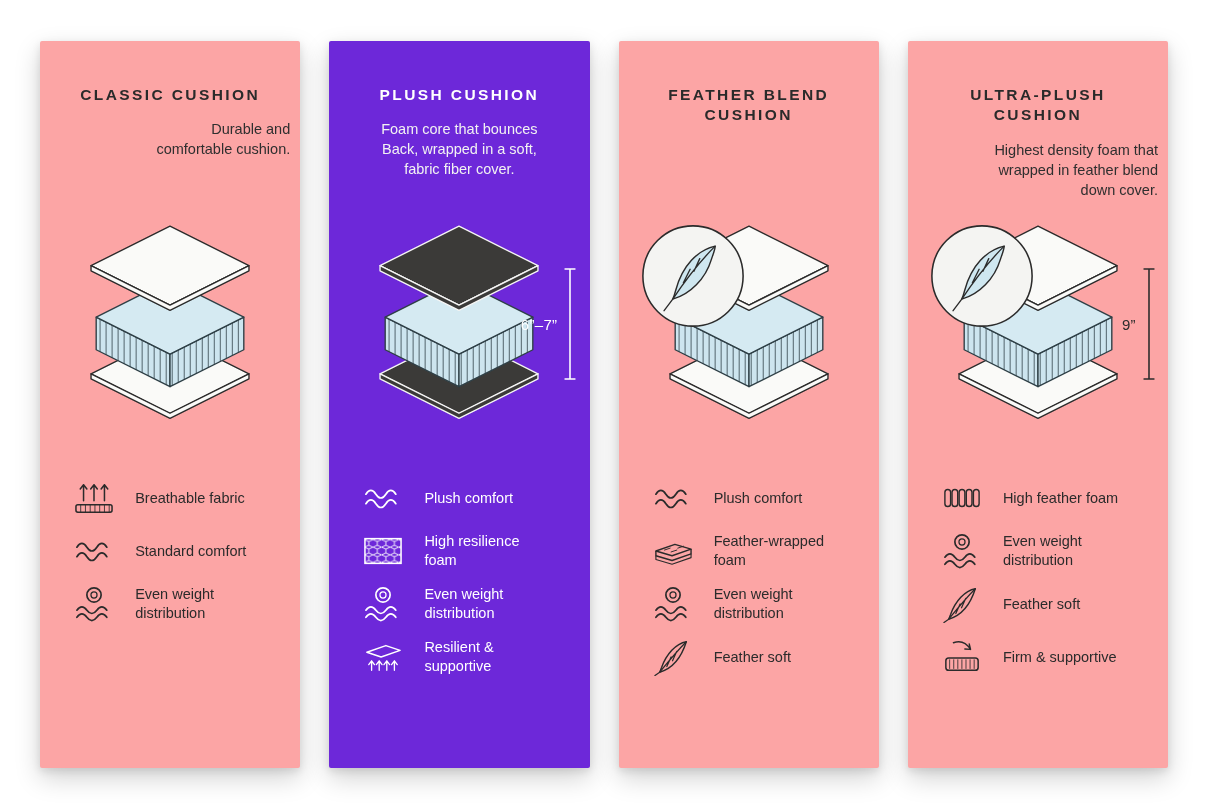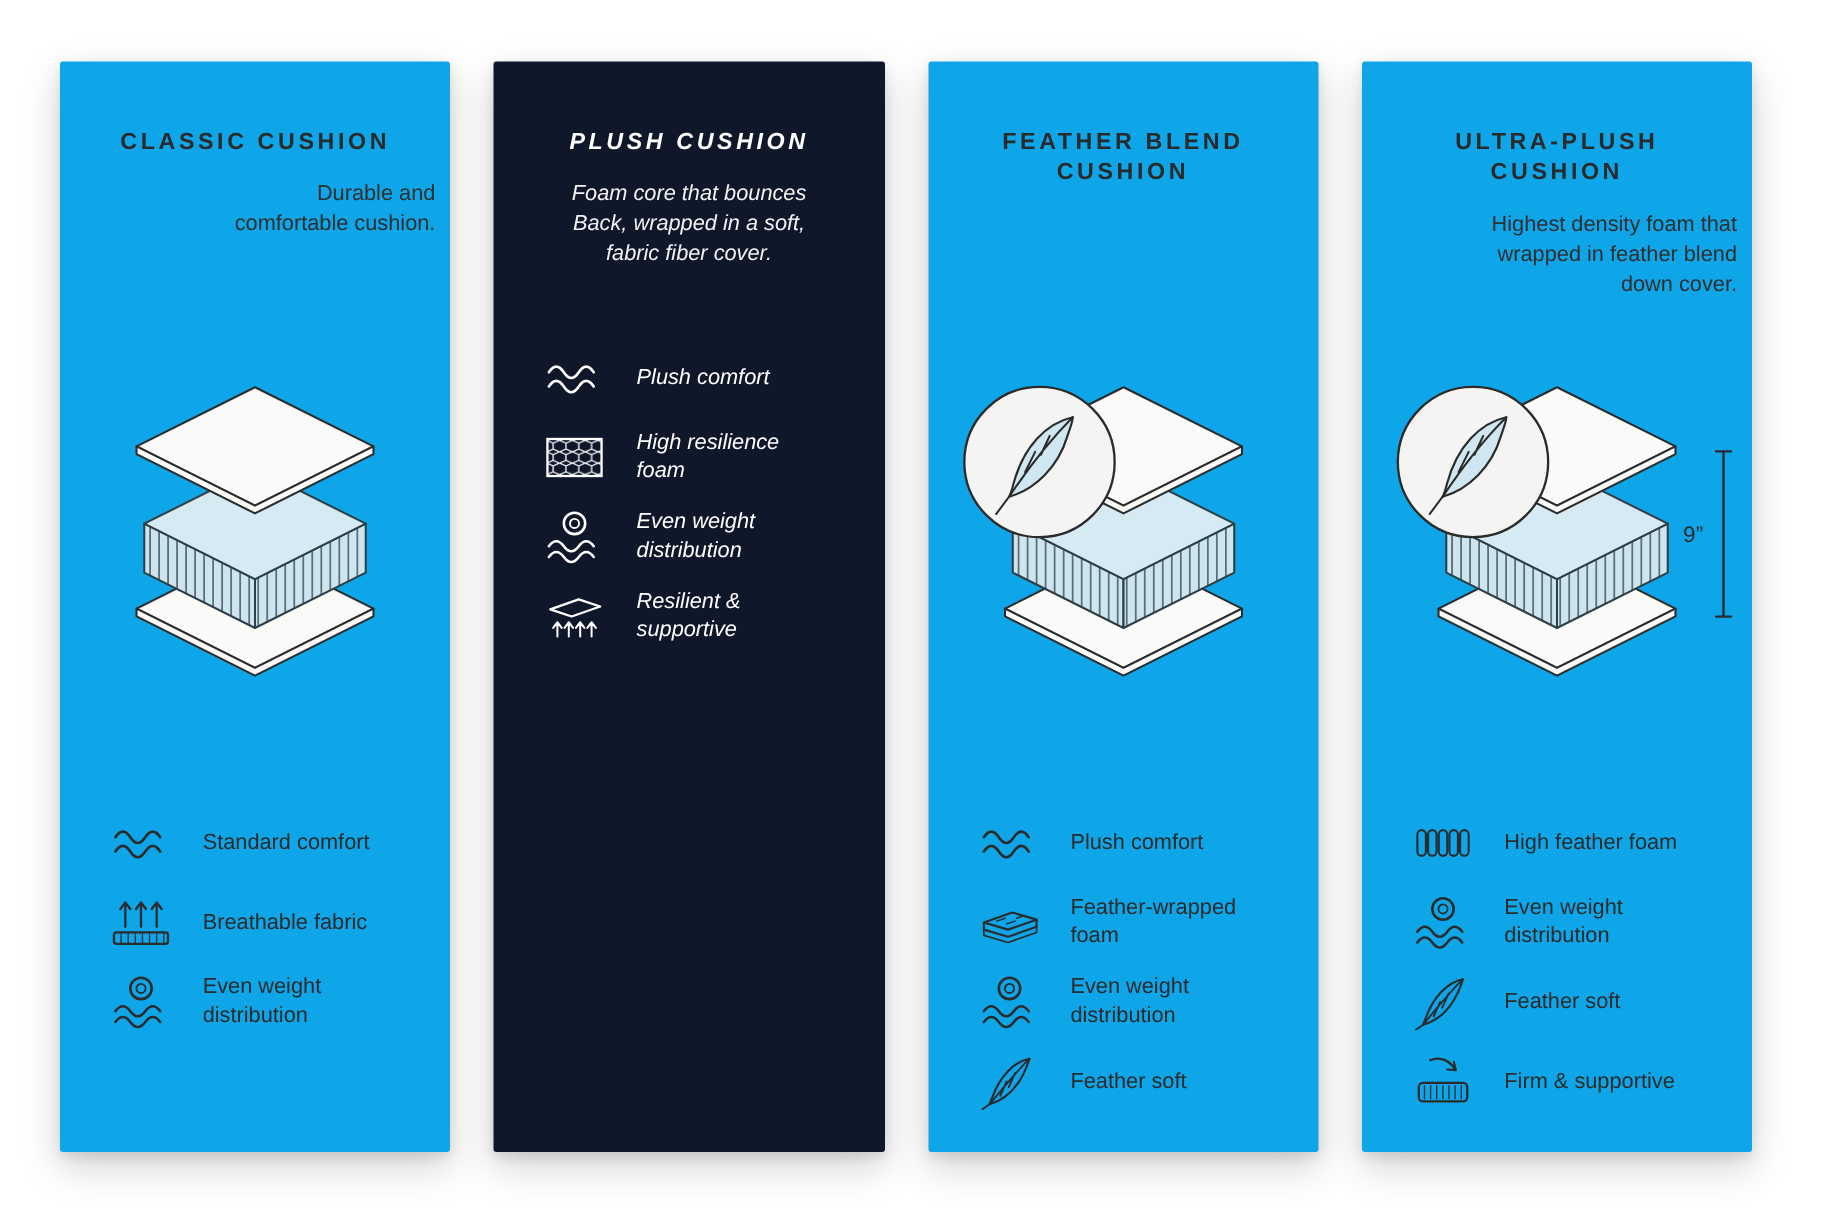--- a/index.html
+++ b/index.html
@@ -10,22 +10,22 @@
   .page { position:relative; width:1214px; height:810px; }
   .cards {
     position:absolute; left:40px; top:41px; width:1128px; height:727px;
     display:flex; gap:29px;
   }
   .card {
     flex:1 1 0; border-radius:2px; position:relative;
     box-shadow:0 10px 26px rgba(0,0,0,0.18), 0 3px 8px rgba(0,0,0,0.10);
     display:flex; flex-direction:column; box-sizing:border-box;
   }
-  .card.light { background:#0ea5e9; color:#2b2b2b;gap:32px; }
-  .card.dark  { background:#0f172a; color:#ffffff;font-style:italic; }
+  .card.light { background:#fca5a5; color:#2b2b2b; }
+  .card.dark  { background:#6d28d9; color:#ffffff; }
 
   .card-head { height:158px; padding:44px 10px 0; box-sizing:border-box; text-align:center; }
   .title {
     margin:0; font-size:15.5px; font-weight:700; letter-spacing:2.4px;
     line-height:1.32; white-space:pre-line; text-transform:uppercase;
   }
   .card.light .title { color:#2a2a2a; }
   .card.dark  .title { color:#ffffff; }
   .desc {
     margin:14px auto 0; font-size:14.5px; line-height:1.38; white-space:pre-line;
@@ -159,52 +159,63 @@
       </header>
       <div class="illus-wrap">
         <svg class="cushion" viewBox="0 0 240 232">
             <use href="#sym-cushion"></use>
           </svg>
       </div>
       <ul class="features">
         <li class="feature">
           <span class="f-icon">
               <svg viewBox="0 0 48 40">
+                <use href="#i-breathable"></use>
+              </svg>
+            </span>
+          <span class="f-label">Breathable fabric</span>
+        </li>
+        <li class="feature">
+          <span class="f-icon">
+              <svg viewBox="0 0 48 40">
                 <use href="#i-waves"></use>
               </svg>
             </span>
           <span class="f-label">Standard comfort</span>
-        </li>
-        <li class="feature">
-          <span class="f-icon">
-              <svg viewBox="0 0 48 40">
-                <use href="#i-breathable"></use>
-              </svg>
-            </span>
-          <span class="f-label">Breathable fabric</span>
         </li>
         <li class="feature">
           <span class="f-icon">
               <svg viewBox="0 0 48 40">
                 <use href="#i-even-weight"></use>
               </svg>
             </span>
           <span class="f-label">Even weight
 distribution</span>
         </li>
       </ul>
     </section>
 
     <section class="card dark">
       <header class="card-head">
         <h2 class="title">PLUSH CUSHION</h2>
         <p class="desc">Foam core that bounces
 Back, wrapped in a soft,
 fabric fiber cover.</p>
       </header>
+      <div class="illus-wrap">
+        <svg class="cushion" viewBox="0 0 240 232">
+            <use href="#sym-cushion"></use>
+          </svg>
+        <div class="measure">
+          <span class="m-label">6”–7”</span>
+          <svg viewBox="0 0 16 120">
+              <use href="#i-measure"></use>
+            </svg>
+        </div>
+      </div>
       <ul class="features">
         <li class="feature">
           <span class="f-icon">
               <svg viewBox="0 0 48 40">
                 <use href="#i-waves"></use>
               </svg>
             </span>
           <span class="f-label">Plush comfort</span>
         </li>
         <li class="feature">

